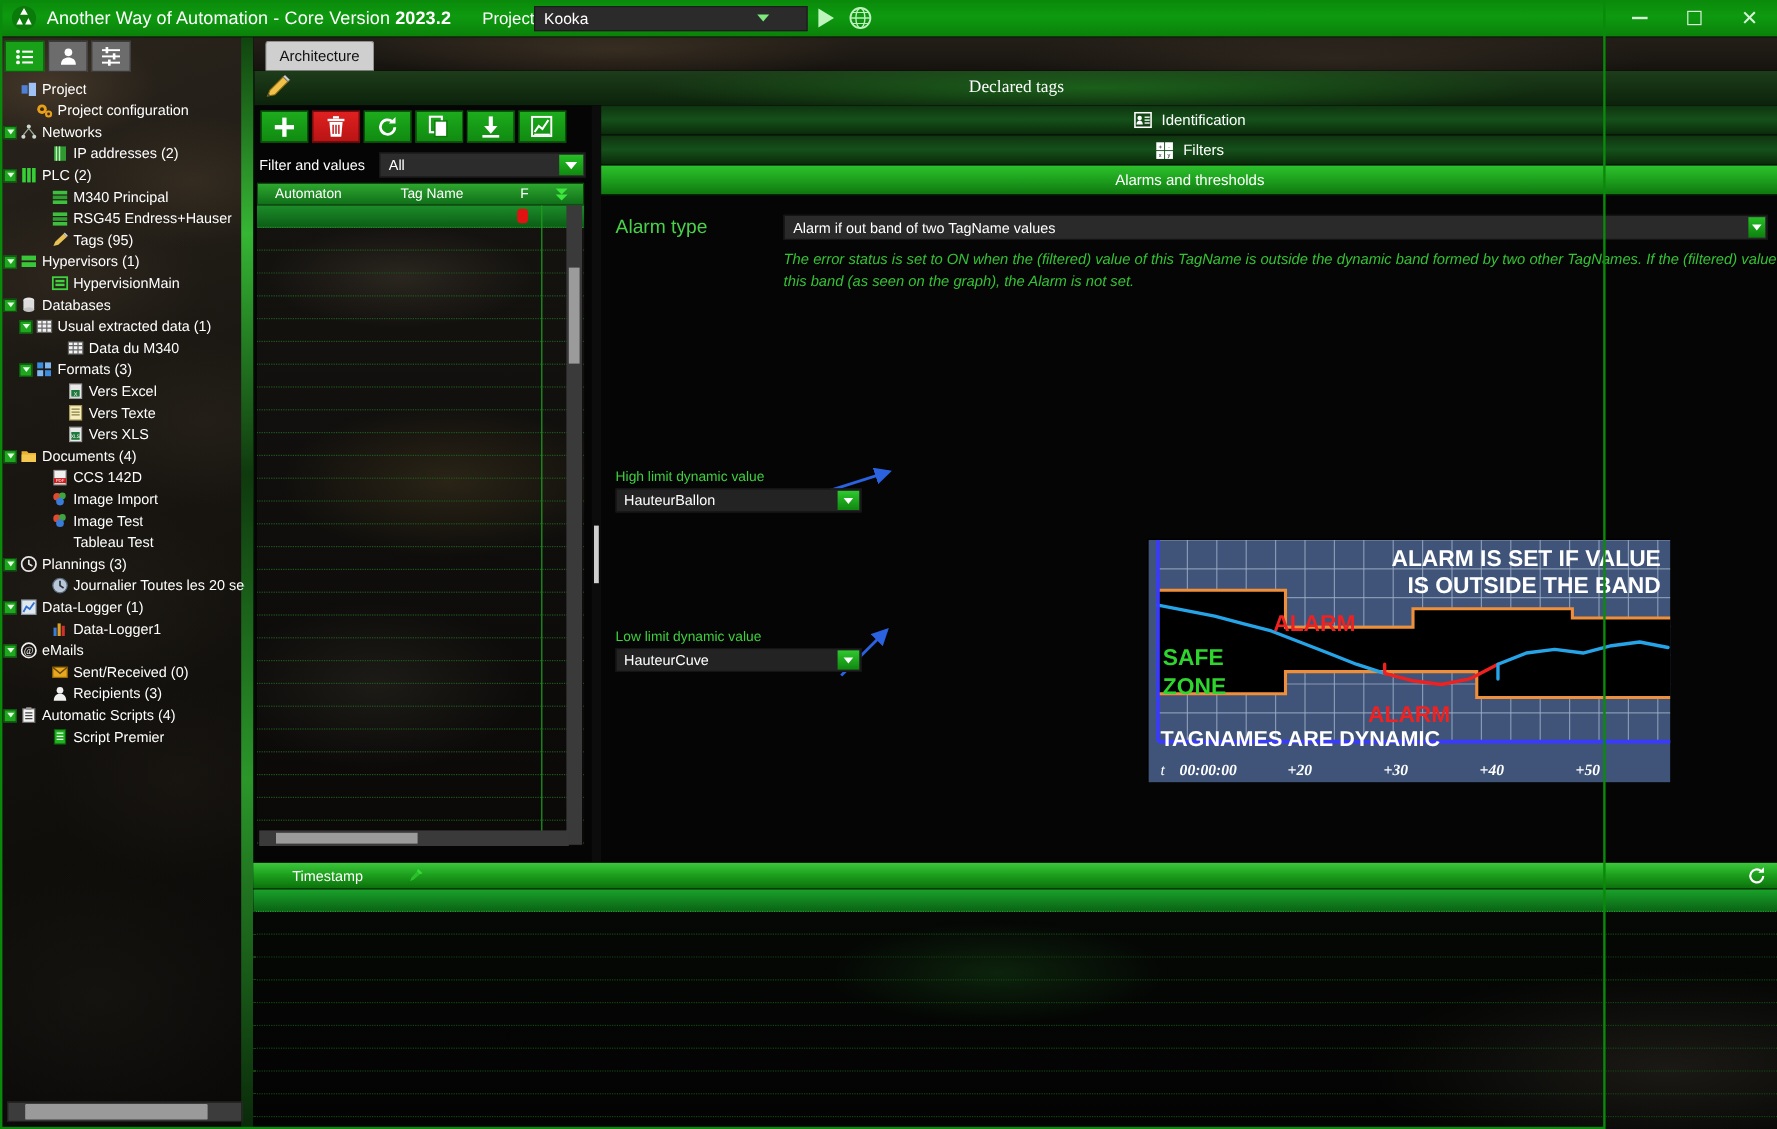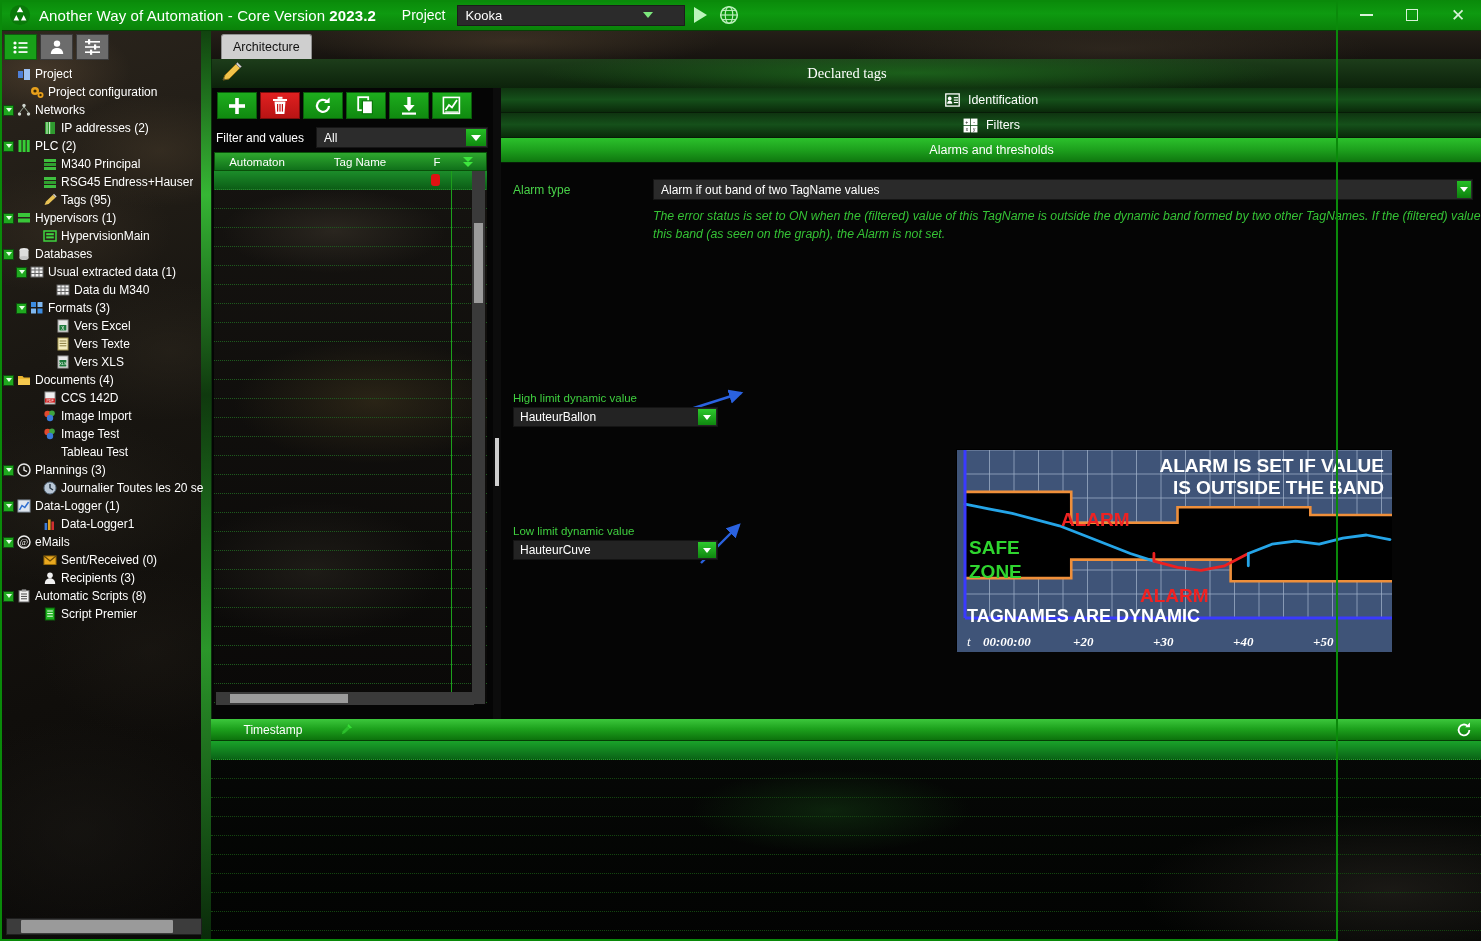--- a/index.html
+++ b/index.html
@@ -30,21 +30,21 @@
   .tb-logo svg { display:block; }
   .tb-title {
     font-size: 15px; color: #ffffff; white-space: nowrap;
     letter-spacing: .1px;
   }
   .tb-title b { font-weight: bold; }
   .tb-projlabel {
     margin-left: 26px; font-size: 14px; color: #ffffff; white-space: nowrap;
   }
   .tb-projbox {
-    margin-left: 12px; width: 228px; height: 21px;
+    width: 228px; height: 21px;
     background: #2b2b2b; border: 1px solid #1c1c1c;
     display: flex; align-items: center; position: relative;
   }
   .tb-projbox .val {
     font-size: 13px; color: #ffffff; padding-left: 7px;
   }
   .tb-projarrow {
     position: absolute; right: 27px; top: 0; height: 19px; width: 18px;
     display:flex; align-items:center; justify-content:center;
   }
@@ -290,21 +290,21 @@
   .acc.idle {
     background: linear-gradient(180deg,#0f3410 0%, #15501a 48%, #0a2a0a 100%);
   }
   .acc.active {
     background: linear-gradient(180deg,#2cc12c 0%, #1da01d 50%, #0f770f 100%);
   }
   .acc .ico { width: 16px; height: 16px; display:flex; align-items:center; justify-content:center;}
 
   .cfgbody { position: relative; padding-top: 10px; }
   .fieldrow { display: flex; align-items: center; padding-left: 12px; margin-top: 6px; }
-  .fieldlbl { font-size: 12px; color: #49d249; width: 140px; }
+  .fieldlbl { font-size: 16px; color: #49d249; width: 140px; }
   .selbox {
     position: relative; width: 820px; height: 21px; background: #2a2a2a;
     border: 1px solid #151515; display: flex; align-items: center;
   }
   .selbox .sv { font-size: 12px; color: #fff; padding-left: 7px; }
   .selbox .sa {
     position: absolute; right: 1px; top: 1px; width: 14px; height: 17px;
     background: linear-gradient(180deg,#25bf25,#0d800d);
     display:flex; align-items:center; justify-content:center;
   }
@@ -839,21 +839,21 @@
           </span>
           <span class="ticon">
             <svg width="14" height="14" viewBox="0 0 14 14">
               <rect x="2" y="1.6" width="10" height="11.4" fill="#f2f2f2" stroke="#666"></rect>
               <rect x="4.8" y="0.4" width="4.4" height="2.2" fill="#9a9a9a"></rect>
               <line x1="4" y1="5" x2="10" y2="5" stroke="#444"></line>
               <line x1="4" y1="7.4" x2="10" y2="7.4" stroke="#444"></line>
               <line x1="4" y1="9.8" x2="10" y2="9.8" stroke="#444"></line>
             </svg>
           </span>
-          <span class="tlabel">Automatic Scripts (8)</span>
+          <span class="tlabel">Automatic Scripts (4)</span>
         </div>
         <div class="tnode">
           <span class="tgap" style="width: 29px;"></span>
           <span class="tgap" style="width: 13px;"></span>
           <span class="ticon">
             <svg width="14" height="14" viewBox="0 0 14 14">
               <rect x="2.4" y="1" width="9.2" height="12" fill="#1fb11f" stroke="#0a600a"></rect>
               <line x1="4.2" y1="4" x2="9.8" y2="4" stroke="#eaffea"></line>
               <line x1="4.2" y1="6.6" x2="9.8" y2="6.6" stroke="#eaffea"></line>
               <line x1="4.2" y1="9.2" x2="9.8" y2="9.2" stroke="#eaffea"></line>

